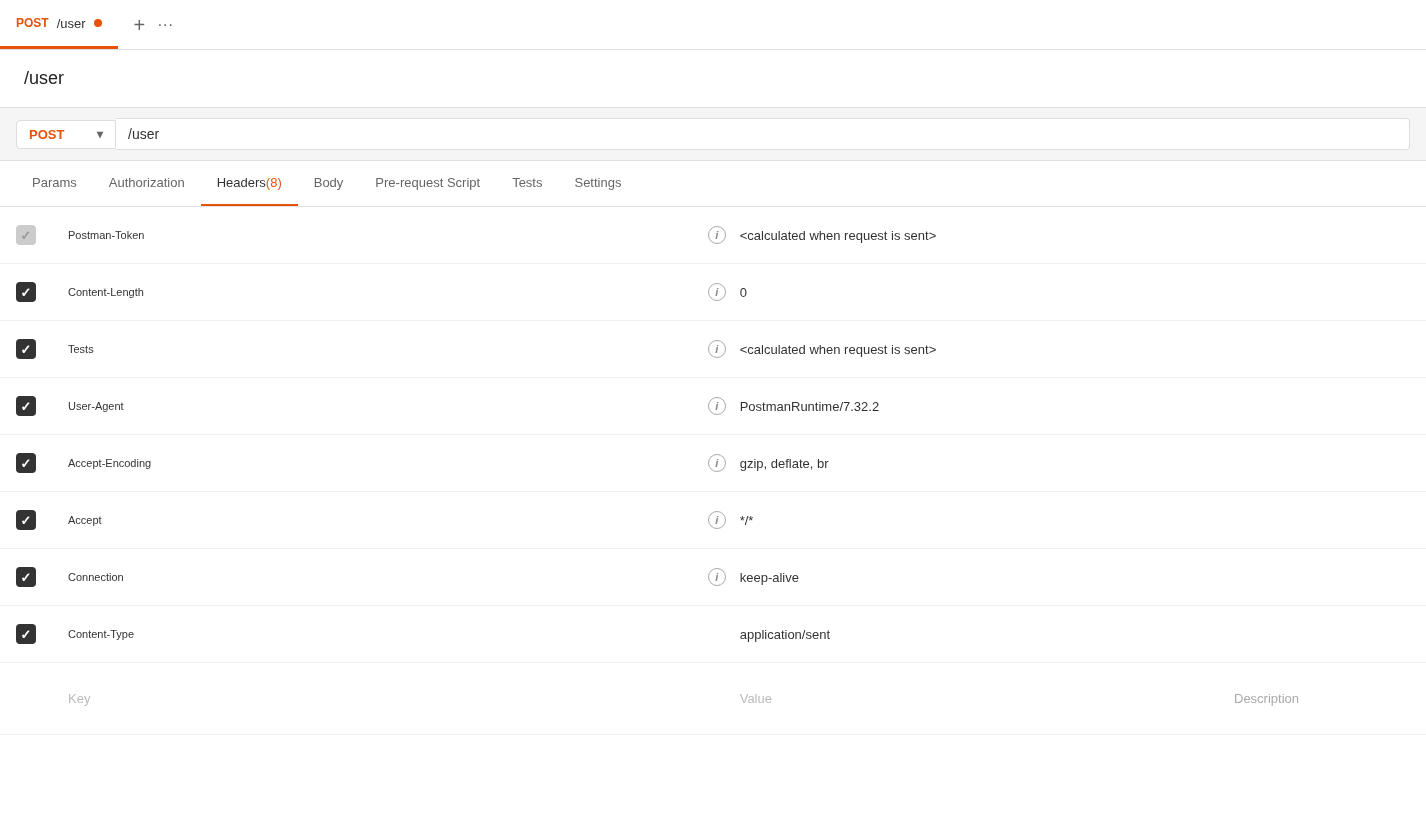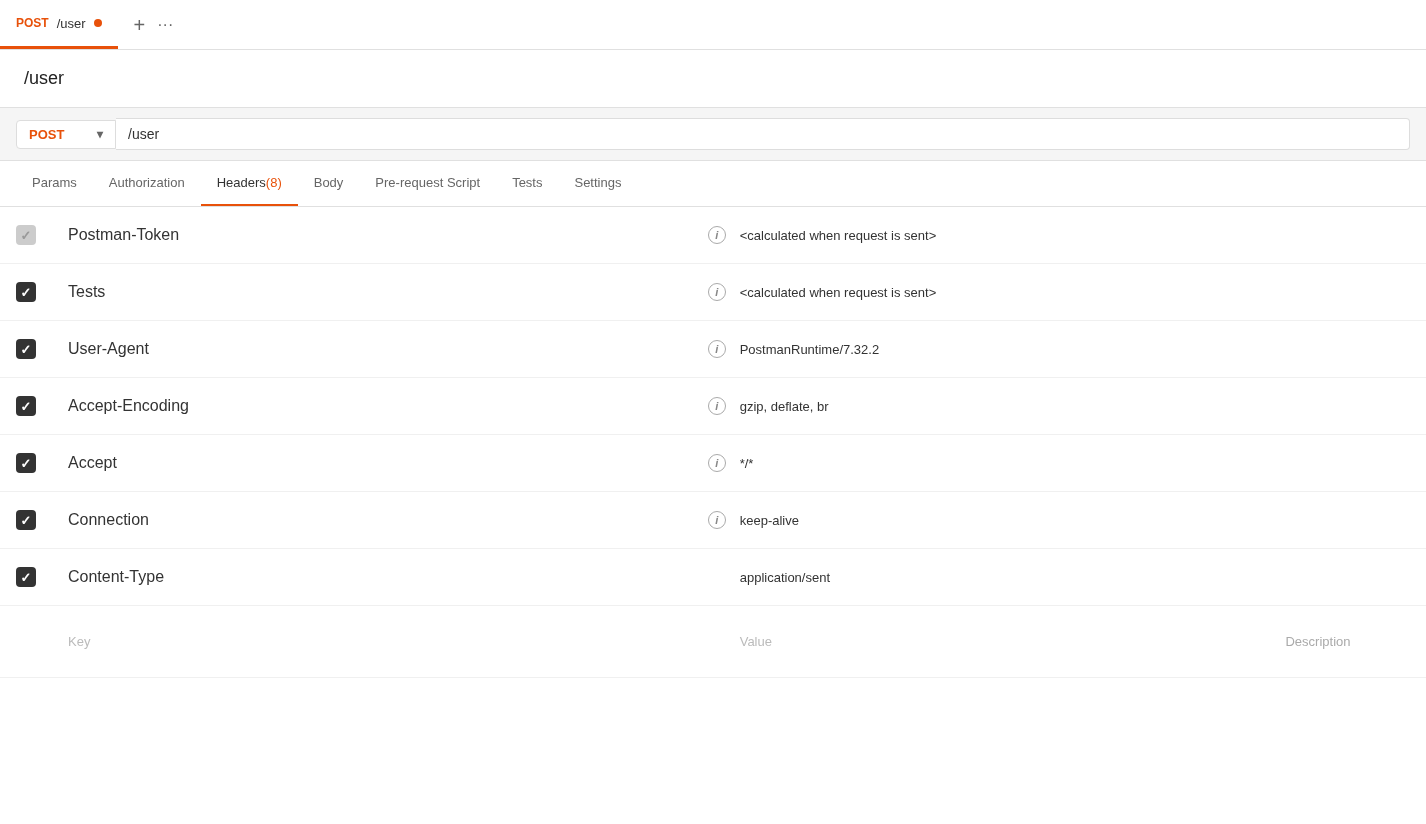--- a/index.html
+++ b/index.html
@@ -147,42 +147,42 @@
       width: 60px;
       padding: 12px 16px;
       vertical-align: middle;
       text-align: center;
     }
     .col-key {
       width: 45%;
       padding: 12px 8px;
       vertical-align: middle;
       color: #333;
-      font-size: 16px;
+      font-size: 11px;
     }
     .col-info {
       width: 30px;
       padding: 12px 4px;
       vertical-align: middle;
       text-align: center;
     }
     .col-value {
       padding: 12px 8px;
       vertical-align: middle;
       color: #333;
       font-size: 13px;
       flex: 1;
     }
     .col-desc {
       width: 200px;
       padding: 28px 8px;
       vertical-align: middle;
       color: #999;
       font-size: 13px;
-      text-align: center;
+      text-align: left;
       padding-right: 24px;
     }
     .cb-checked {
       width: 20px;
       height: 20px;
       background: #333;
       border-radius: 4px;
       display: flex;
       align-items: center;
       justify-content: center;
@@ -291,20 +291,29 @@
 <div class="table-container">
   <table class="headers-table">
     <tbody id="headers-body">
     <tr>
           <td class="col-check">
             <div class="cb-unchecked"></div>
           </td>
           <td class="col-key">Postman-Token</td>
           <td class="col-info"><div class="info-icon">i</div></td>
           <td class="col-value">&lt;calculated when request is sent&gt;</td>
+          <td class="col-desc"></td>
+        </tr>
+        <tr>
+          <td class="col-check">
+            <div class="cb-checked"></div>
+          </td>
+          <td class="col-key">Content-Length</td>
+          <td class="col-info"><div class="info-icon">i</div></td>
+          <td class="col-value">0</td>
           <td class="col-desc"></td>
         </tr>
         <tr>
           <td class="col-check">
             <div class="cb-checked"></div>
           </td>
           <td class="col-key">Tests</td>
           <td class="col-info"><div class="info-icon">i</div></td>
           <td class="col-value">&lt;calculated when request is sent&gt;</td>
           <td class="col-desc"></td>

